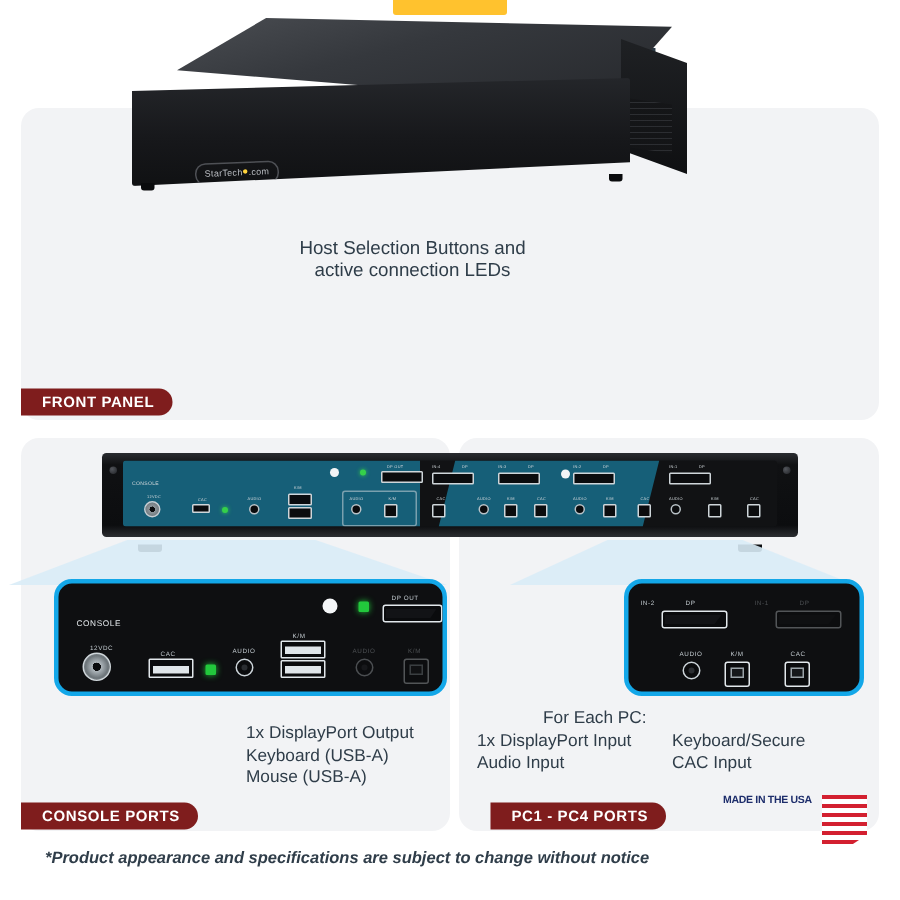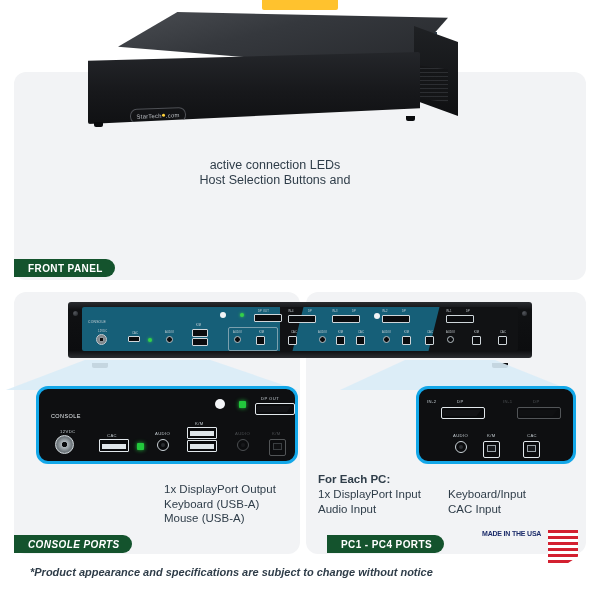--- a/index.html
+++ b/index.html
@@ -90,21 +90,21 @@
     position:absolute;width:9px;height:5px;background:#0a0b0d;border-radius:0 0 2px 2px;
   }
 
   .front-caption{
     position:absolute;left:150px;top:158px;width:250px;text-align:center;
     font-size:12.5px;line-height:15px;color:#2f3d49;
   }
 
   
   .badge{
-    position:absolute;height:18px;background:#14532d;
+    position:absolute;height:18px;background:#7f1d1d;
     border-radius:0 9px 9px 0;display:flex;align-items:center;
     padding:0 12px 0 14px;box-sizing:border-box;
     color:#ffffff;font-size:10px;font-weight:bold;letter-spacing:.4px;
     white-space:nowrap;
   }
   #front-panel-badge{left:14px;top:259px;}
 
   
   #ports-card-left{left:14px;top:292px;width:286px;height:262px;}
   #ports-card-right{left:306px;top:292px;width:280px;height:262px;}
@@ -166,23 +166,23 @@
   .jackL{position:absolute;width:12px;height:12px;border-radius:50%;border:1.4px solid #ccd4d9;background:#0a0b0d;box-sizing:border-box;}
   .jackL:after{content:"";position:absolute;left:3px;top:3px;width:4px;height:4px;border-radius:50%;background:#2a2d31;}
   .pwrL{position:absolute;width:19px;height:19px;border-radius:50%;
     background:radial-gradient(circle at 50% 50%,#0a0b0d 22%,#aeb6bb 24%,#6d757a 62%,#9aa2a7 100%);
     border:1.4px solid #cfd6da;box-sizing:border-box;}
   .ledL{position:absolute;width:7px;height:7px;border-radius:1px;background:#22c83c;box-shadow:0 0 4px #22c83c;}
   .whiteL{position:absolute;width:10px;height:10px;border-radius:50%;background:#f4f6f8;}
 
   
   .cap{position:absolute;font-size:11.5px;line-height:14.5px;color:#2f3d49;white-space:pre-line;}
-  .cap.bold{font-weight:bold;}
-
-  #console-ports-badge{left:14px;top:535px;font-style:italic;}
+  .cap.bold{font-weight:normal;margin-left:44px;}
+
+  #console-ports-badge{left:14px;top:535px;}
   #pc-ports-badge{left:306px;top:535px;margin-left:21px;}
 
   
   .taa{position:absolute;left:476px;top:528px;width:104px;height:44px;}
   .taa-made{position:absolute;left:6px;top:2px;font-size:7px;font-weight:bold;
     color:#1d2d6b;letter-spacing:-0.2px;white-space:nowrap;}
   .taa-word{position:absolute;left:2px;top:8px;font-size:30px;font-weight:bold;
     color:#1d2d6b;letter-spacing:-1px;line-height:30px;}
   .taa-flag{position:absolute;left:72px;top:2px;width:30px;height:34px;
     background:repeating-linear-gradient(180deg,#d32030 0px,#d32030 3px,#ffffff 3px,#ffffff 6px);
@@ -224,22 +224,22 @@
         <div class="hbtn" style="left:48px;top:11px;"></div>
         <div class="hbtn" style="left:72px;top:13px;"></div>
       </div>
       <div class="fp-model">4-Port DP Secure KVM Switch with Audio and CAC</div>
     </div>
     <div class="dev-foot" style="left:6px;top:110px;"></div>
     <div class="dev-foot" style="left:318px;top:104px;"></div>
   </div>
 
   <div class="front-caption">
+    <div>Host Selection Buttons and</div>
     <div>active connection LEDs</div>
-    <div>Host Selection Buttons and</div>
   </div>
 
   <div class="badge" id="front-panel-badge">FRONT PANEL</div>
 
   <div class="card" id="ports-card-left"></div>
   <div class="card" id="ports-card-right"></div>
 
   <div class="rear-wrap">
     <div class="rear-body"></div>
     <div class="scr" style="left:5px;top:9px;"></div>
@@ -349,21 +349,21 @@
     <div class="co-label sm" style="left:108px;top:44px;">CAC</div>
     <div class="ubL" style="left:104px;top:52px;"></div>
   </div>
 
   <div class="cap" style="left:164px;top:482px;">1x DisplayPort Output
 Keyboard (USB-A)
 Mouse (USB-A)</div>
   <div class="cap bold" style="left:318px;top:472px;">For Each PC:</div>
   <div class="cap" style="left:318px;top:487px;">1x DisplayPort Input
 Audio Input</div>
-  <div class="cap" style="left:448px;top:487px;">Keyboard/Input
+  <div class="cap" style="left:448px;top:487px;">Keyboard/Secure
 CAC Input</div>
 
   <div class="badge" id="console-ports-badge">CONSOLE PORTS</div>
   <div class="badge" id="pc-ports-badge">PC1 - PC4 PORTS</div>
 
   <div class="taa">
     <div class="taa-made">MADE IN THE USA</div>
     <div class="taa-flag"></div>
   </div>
 

